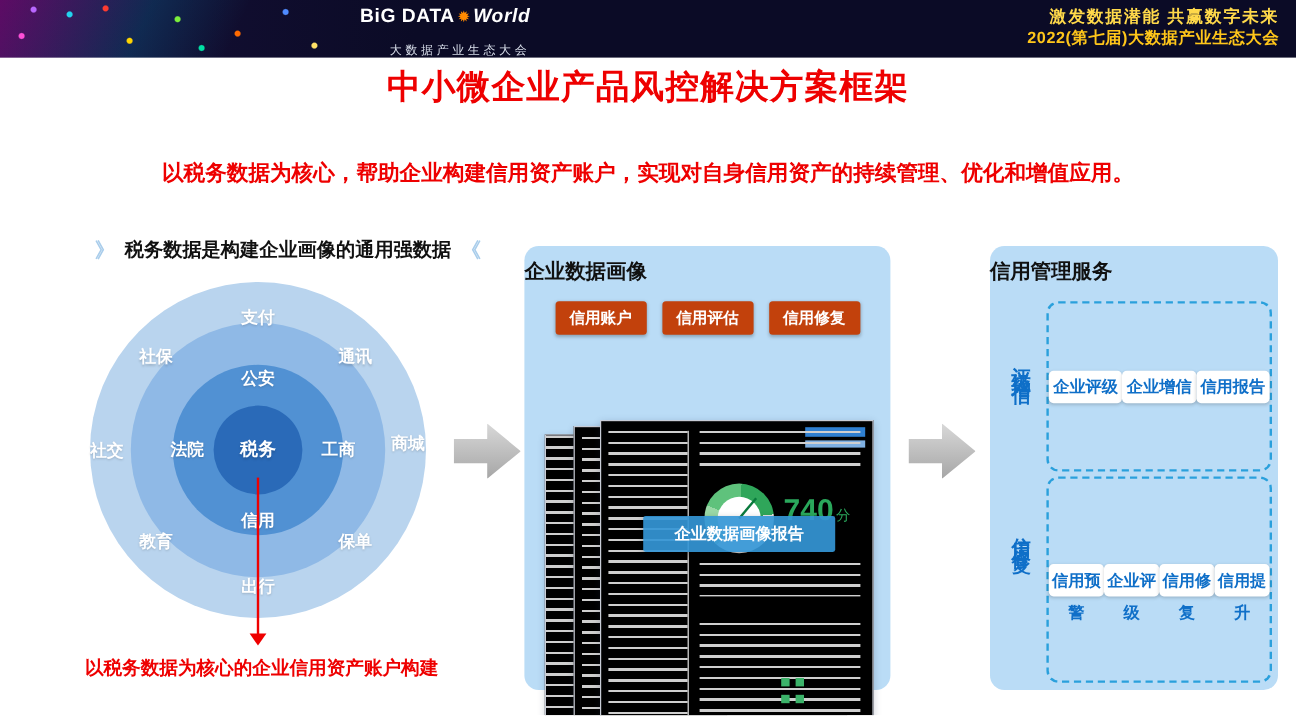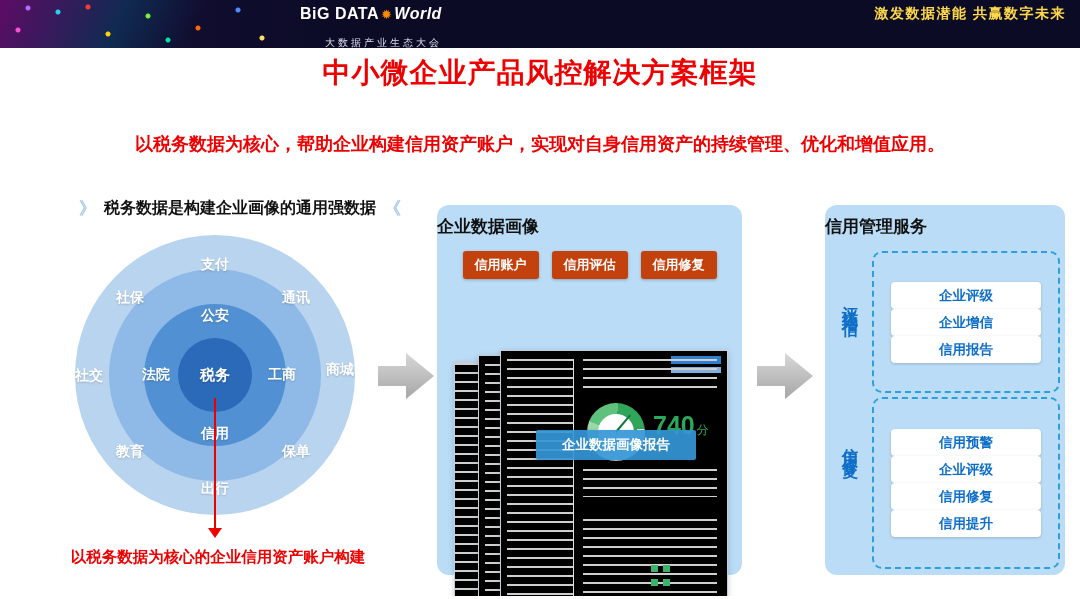--- a/index.html
+++ b/index.html
@@ -102,21 +102,21 @@
                    font-weight:bold; border-radius:2px; box-shadow:0 2px 5px rgba(0,0,0,.28); z-index:6; }
 
   
   .rpanel { position:absolute; left:825px; top:205px; width:240px; height:370px;
             background:#badcf6; border-radius:12px; }
   .vlabel { position:absolute; writing-mode:vertical-rl; color:#0f6fc8; font-weight:bold;
             font-size:16px; letter-spacing:5px; }
   .v1 { left:14px; top:88px; }
   .v2 { left:14px; top:230px; }
   .dgroup { position:absolute; left:47px; width:184px; border:2px dashed #2aa0dc; border-radius:10px;
-            display:flex; flex-direction:column; align-items:center; justify-content:center; }
+            display:flex; flex-direction:row; align-items:center; justify-content:flex-start; }
   .g1 { top:46px;  height:138px; }
   .g2 { top:192px; height:168px; }
   .whitebtn { width:150px; height:27px; line-height:27px; text-align:center; background:#fff;
               border-radius:4px; color:#0f6fc8; font-size:13.5px; font-weight:bold;
               box-shadow:0 1px 3px rgba(0,0,0,.18); }
 </style>
 </head>
 <body>
 
 <div class="slide">
@@ -124,20 +124,21 @@
   <div class="topbar">
     <div class="confetti"></div>
     <div class="logo">
       <div class="logo-line1">
         <span>BiG DATA</span><span class="logo-star">✹</span><span class="logo-world">World</span>
       </div>
       <div class="logo-sub">大数据产业生态大会</div>
     </div>
     <div class="slogan">
       <div class="slogan-l1">激发数据潜能  共赢数字未来</div>
+      <div class="slogan-l2">2022(第七届)大数据产业生态大会</div>
     </div>
   </div>
 
   <div class="title">中小微企业产品风控解决方案框架</div>
   <div class="subtitle">以税务数据为核心，帮助企业构建信用资产账户，实现对自身信用资产的持续管理、优化和增值应用。</div>
 
   <div class="lheader">
     <span class="chev">》</span>
     <span class="ltext">税务数据是构建企业画像的通用强数据</span>
     <span class="chev">《</span>

